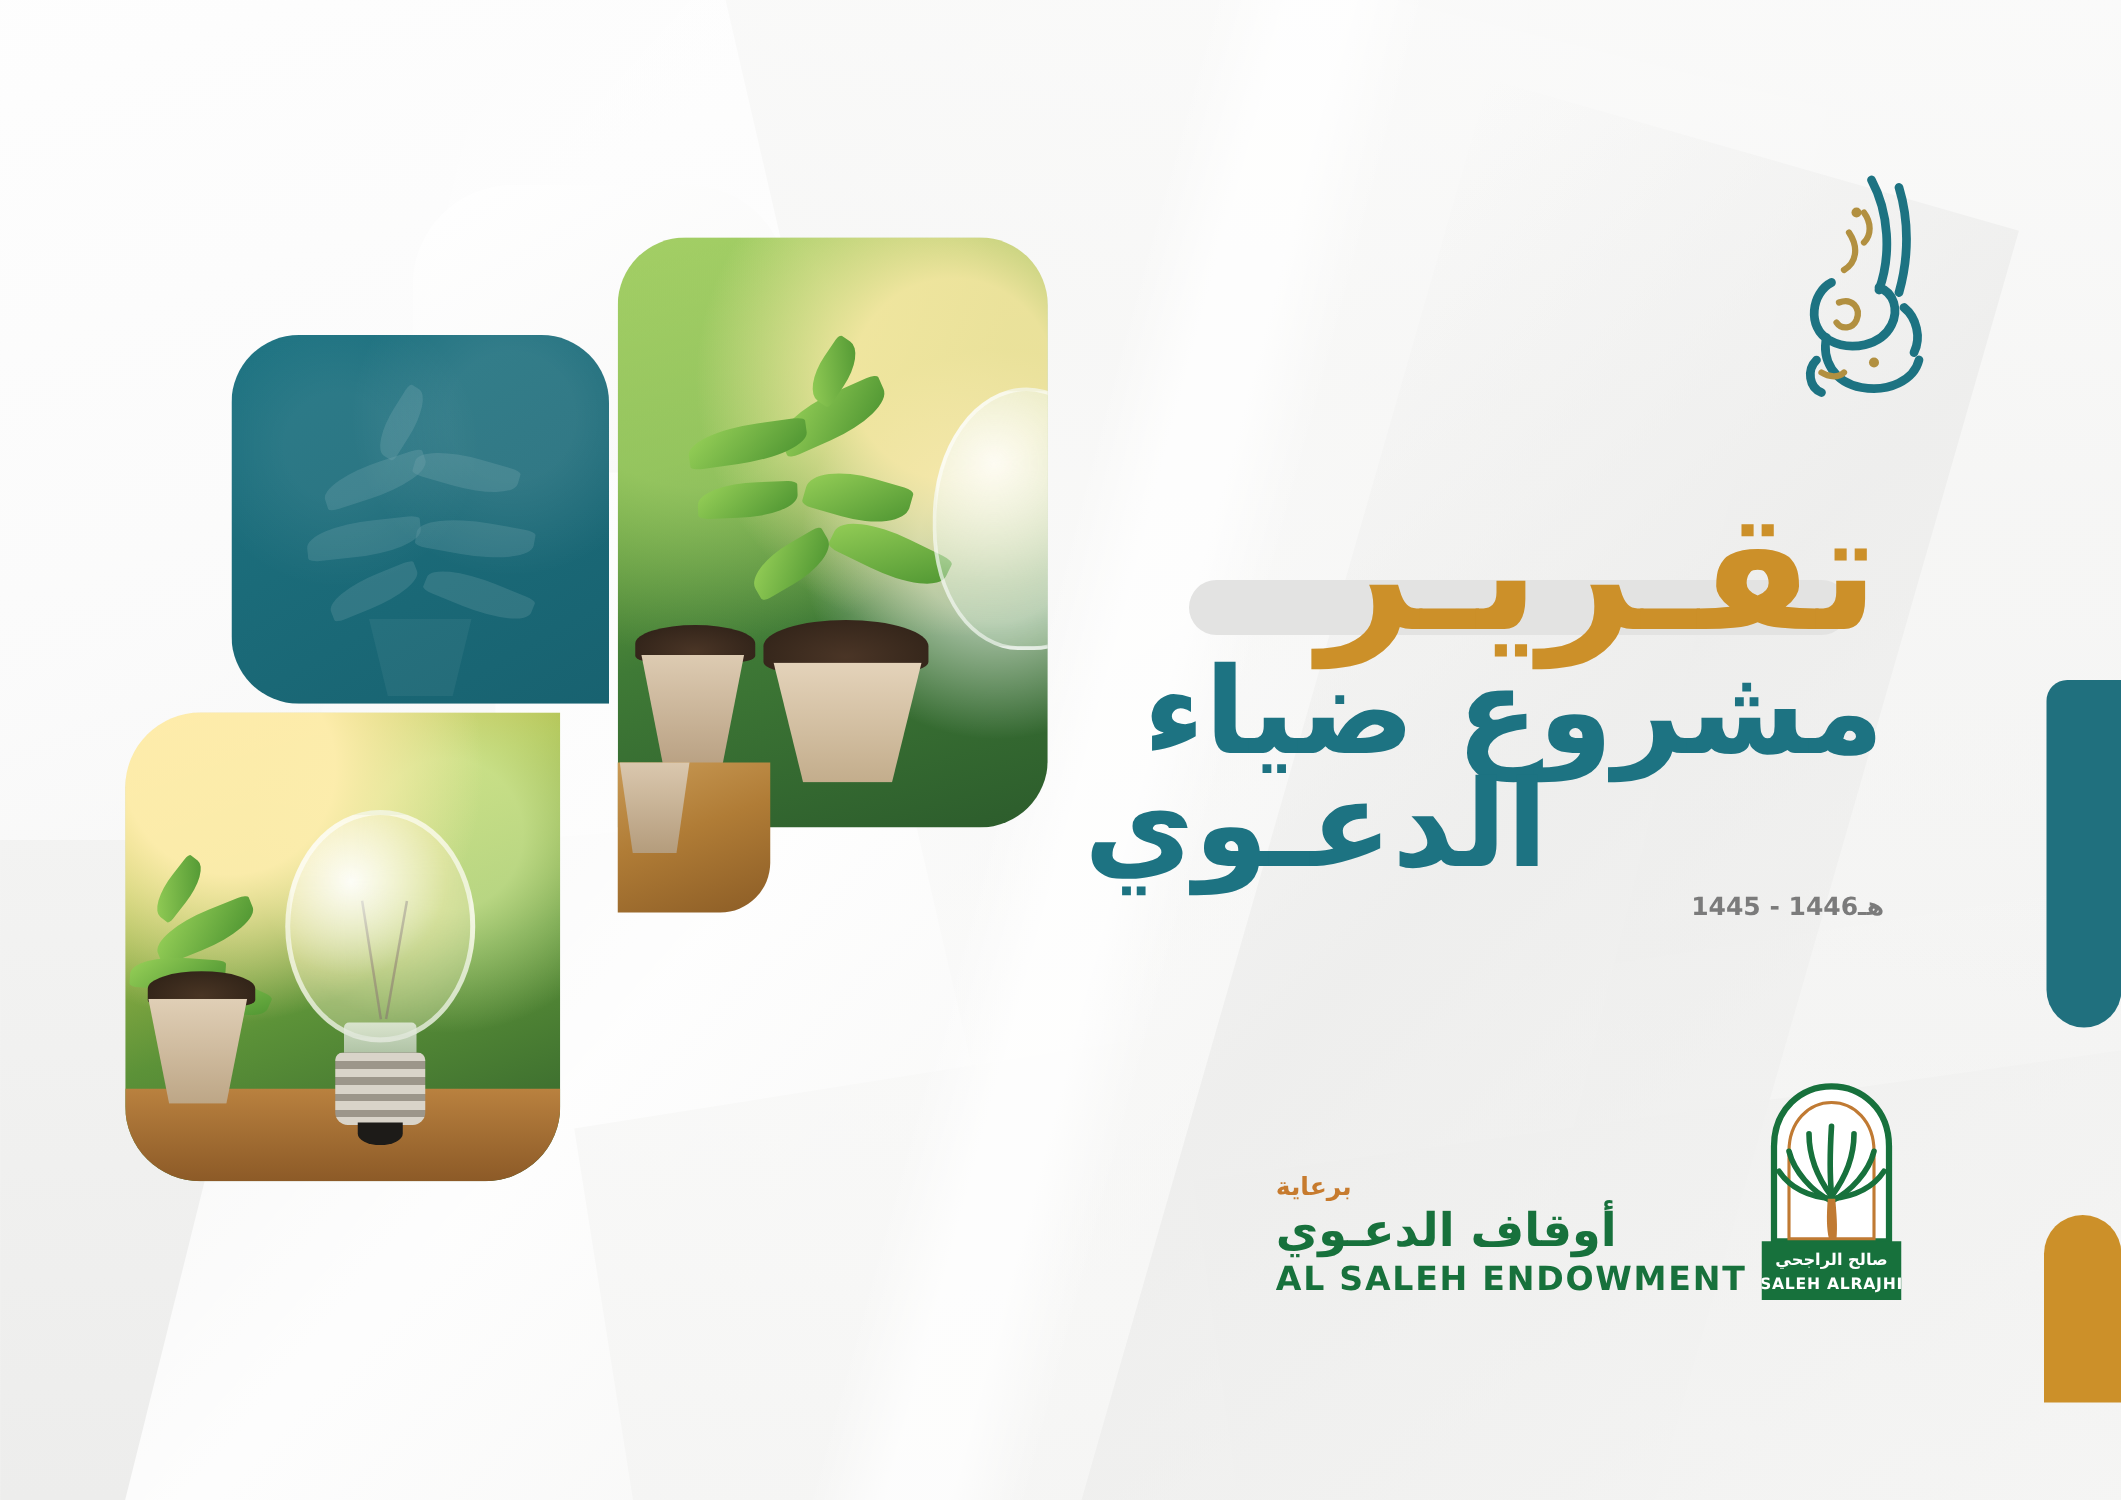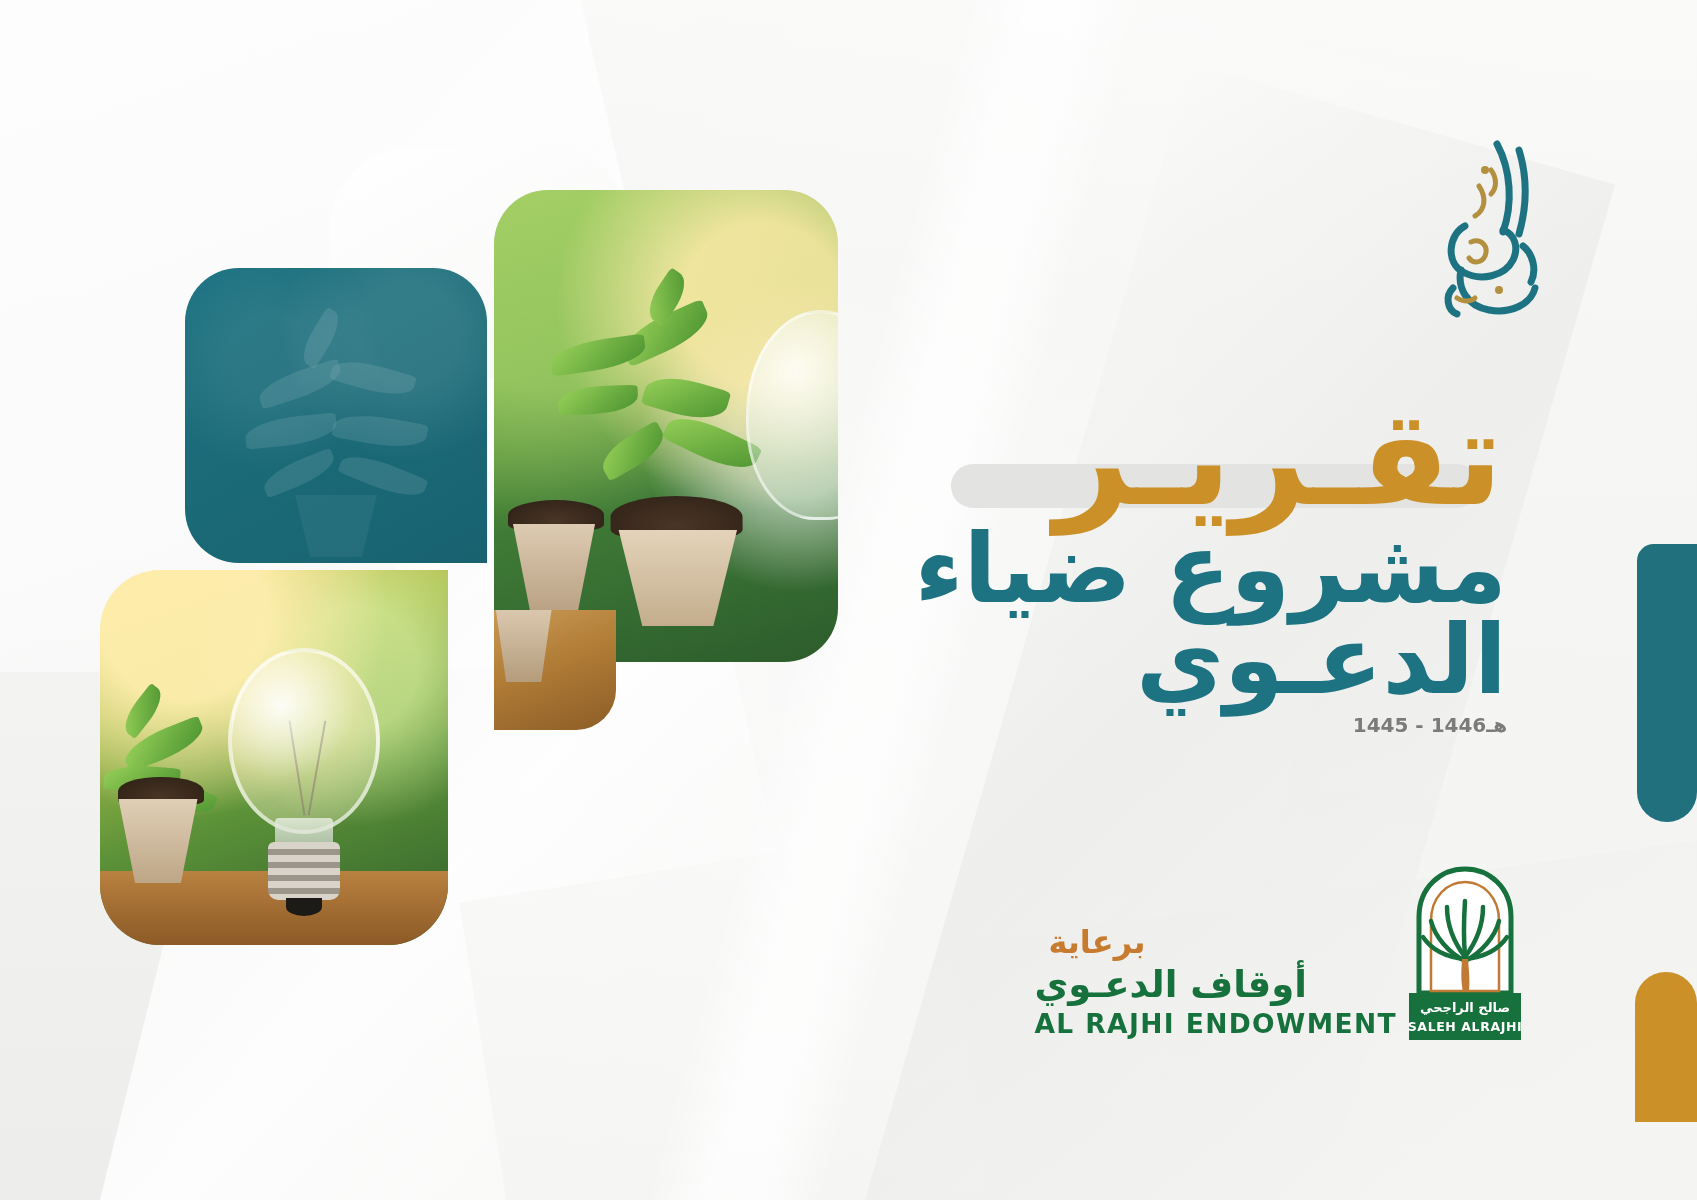--- a/index.html
+++ b/index.html
@@ -341,21 +341,20 @@
     line-height:1.08;
     text-align:right;
     margin-top:-6px;
   }
   .t-low{
     position:relative; z-index:1;
     color:#1d7382;
     font-size:96px;
     font-weight:800;
     line-height:1.06;
-    text-align:right;
     margin-top:-12px;
   }
   .t-date{
     position:relative; z-index:1;
     color:#7b7b7b;
     font-size:20px;
     font-weight:800;
     text-align:right;
     margin-top:2px;
     letter-spacing:.5px;
@@ -364,24 +363,23 @@
 
   
   .sponsor{
     position:absolute;
     right:300px; bottom:160px;
     text-align:left;
     direction:rtl;
   }
   .sp-care{
     color:#C77B2E;
-    font-size:32px;
+    font-size:20px;
     font-weight:800;
     line-height:1.25;
-    margin-left:14px;
   }
   .sp-name{
     color:#17713C;
     font-size:37px;
     font-weight:800;
     line-height:1.25;
     white-space:nowrap;
   }
   .sp-en{
     color:#17713C;
@@ -500,21 +498,21 @@
     <div class="title-pill"></div>
     <div class="t-report nb">تقـريـر</div>
     <div class="t-mid nb">مشروع ضياء</div>
     <div class="t-low nb">الدعـوي</div>
     <div class="t-date nb">هـ1446 - 1445</div>
   </div>
 
   <div class="sponsor">
     <div class="sp-care nb">برعاية</div>
     <div class="sp-name nb">أوقاف الدعـوي</div>
-    <div class="sp-en nb">AL RAJHI ENDOWMENT</div>
+    <div class="sp-en nb">AL SALEH ENDOWMENT</div>
   </div>
 
   <div class="sp-badge">
     <svg viewBox="0 0 112 175" xmlns="http://www.w3.org/2000/svg" aria-hidden="true">
 
       <path d="M10 128 L10 52 C10 22, 32 4, 56 4 C80 4, 102 22, 102 52 L102 128 Z" fill="#ffffff" stroke="#17713C" stroke-width="5"></path>
 
       <path d="M22 126 L22 56 C22 32, 38 17, 56 17 C74 17, 90 32, 90 56 L90 126 Z" fill="none" stroke="#C07A33" stroke-width="2.5"></path>
 
       <g fill="none" stroke="#17713C" stroke-width="4.5" stroke-linecap="round">

